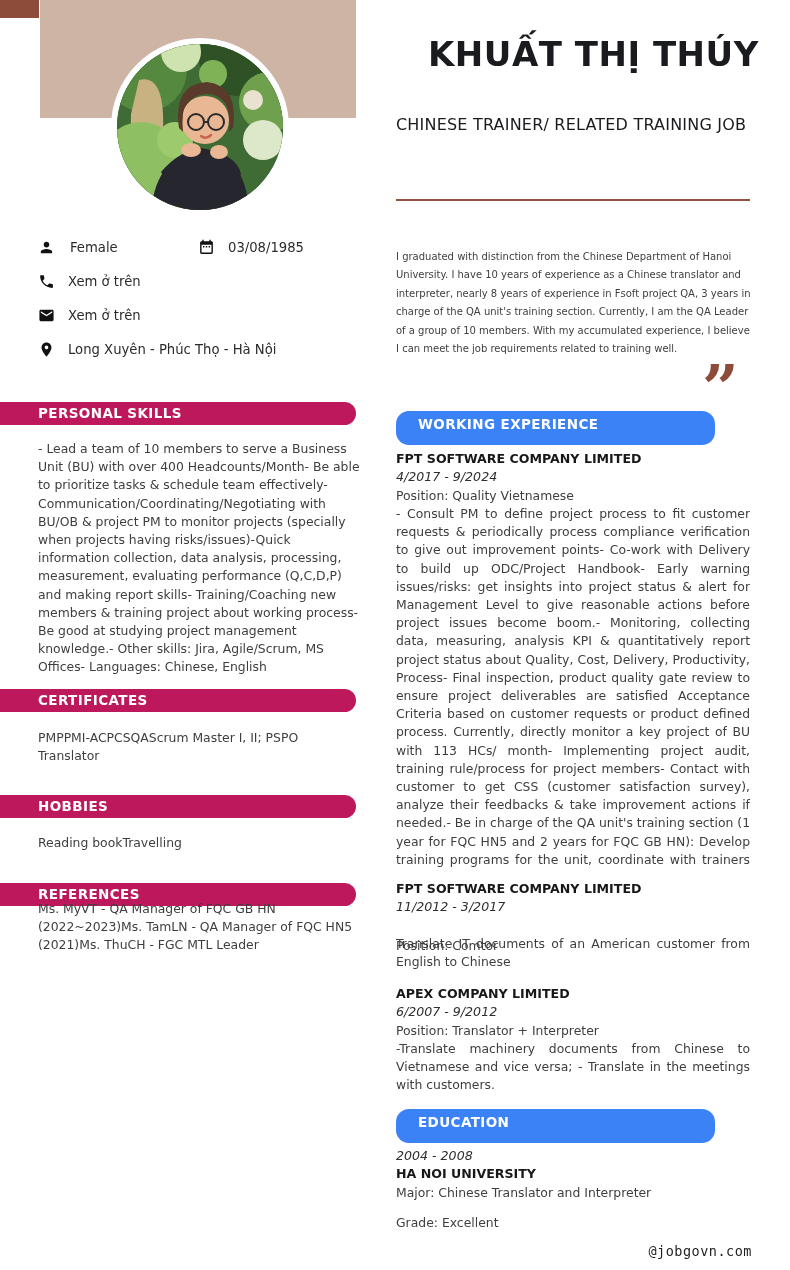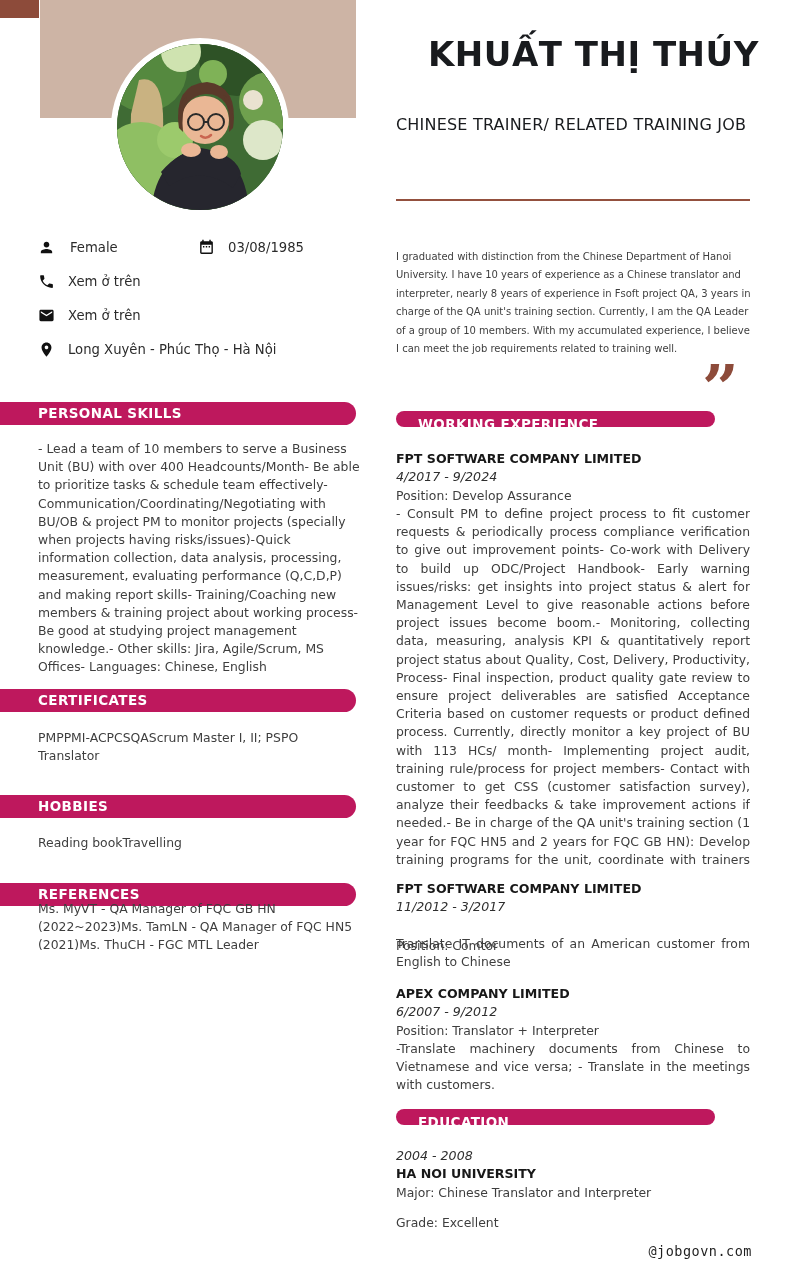--- a/index.html
+++ b/index.html
@@ -23,21 +23,21 @@
   
   .bar{left:0;width:356px;height:23px;background:#be185d;border-radius:0 12px 12px 0;
        color:#fff;font-weight:bold;font-size:13.5px;line-height:23px;padding-left:38px;box-sizing:border-box;letter-spacing:.4px;white-space:nowrap;}
   .side-text{left:38px;width:322px;font-size:12.4px;line-height:18.2px;color:#3e3e3e;}
   
   .name{left:396px;top:34px;width:380px;font-size:34px;font-weight:bold;color:#191b1e;letter-spacing:.5px;white-space:nowrap;margin-left:32px;}
   .subtitle{left:396px;top:102px;width:362px;font-size:16px;font-weight:normal;color:#191b1e;line-height:45px;letter-spacing:.2px;}
   .title-rule{left:396px;top:199px;width:354px;height:2px;background:#93503e;}
   .intro{left:396px;top:248px;width:356px;font-size:10px;line-height:18.4px;color:#3e3e3e;}
   .quote{left:702px;top:356px;font-family:"DejaVu Serif","Liberation Serif",serif;font-size:64px;font-weight:bold;color:#8d4b3a;line-height:1;}
-  .pill{left:396px;width:319px;height:16px;background:#be185d;border-radius:13px;
+  .pill{left:396px;width:319px;height:34px;background:#3b82f6;border-radius:13px;
         color:#fff;font-weight:bold;font-size:13.5px;line-height:26px;padding-left:22px;box-sizing:border-box;letter-spacing:.4px;white-space:nowrap;}
   .company{left:396px;width:356px;font-size:12.6px;font-weight:bold;color:#181818;white-space:nowrap;}
   .dates{left:396px;width:356px;font-size:12.6px;font-style:italic;color:#2e2e2e;}
   .plain{left:396px;width:356px;font-size:12.4px;line-height:18.2px;color:#3e3e3e;}
   .desc{left:396px;width:354px;font-size:12.4px;line-height:18.2px;color:#3e3e3e;text-align:justify;overflow:hidden;}
   .watermark{right:38px;top:1243px;font-family:"DejaVu Sans Mono","Liberation Mono",monospace;font-size:13.5px;color:#1f1f1f;letter-spacing:.5px;}
 </style>
 </head>
 <body>
 
@@ -129,21 +129,21 @@
 <div class="abs name">KHUẤT THỊ THÚY</div>
 <div class="abs subtitle">CHINESE TRAINER/ RELATED TRAINING JOB</div>
 <div class="abs title-rule"></div>
 <div class="abs intro">I graduated with distinction from the Chinese Department of Hanoi University. I have 10 years of experience as a Chinese translator and interpreter, nearly 8 years of experience in Fsoft project QA, 3 years in charge of the QA unit's training section. Currently, I am the QA Leader of a group of 10 members. With my accumulated experience, I believe I can meet the job requirements related to training well.</div>
 <div class="abs quote">”</div>
 
 <div class="abs pill" style="top:411px;">WORKING EXPERIENCE</div>
 
 <div class="abs company" style="top:451px;">FPT SOFTWARE COMPANY LIMITED</div>
 <div class="abs dates" style="top:469px;">4/2017  - 9/2024</div>
-<div class="abs plain" style="top:487px;">Position: Develop Assurance</div>
+<div class="abs plain" style="top:487px;">Position: Quality Vietnamese</div>
 <div class="abs desc" style="top:505px;height:366px;">- Consult PM to define project process to fit customer requests &amp; periodically process compliance verification to give out improvement points-  Co-work with Delivery to build up ODC/Project Handbook-  Early warning issues/risks: get insights into project status &amp; alert for Management Level to give reasonable actions before project issues become boom.- Monitoring, collecting data, measuring, analysis KPI &amp; quantitatively report project status about Quality, Cost, Delivery, Productivity, Process- Final inspection, product quality gate review to ensure project deliverables are satisfied Acceptance Criteria based on customer requests or product defined process. Currently, directly monitor a key project of BU with 113 HCs/ month- Implementing project audit, training rule/process for project members- Contact with customer to get CSS (customer satisfaction survey), analyze their feedbacks &amp; take improvement actions if needed.- Be in charge of the QA unit's training section (1 year for FQC HN5 and 2 years for FQC GB HN): Develop training programs for the unit, coordinate with trainers and arrange training schedules.</div>
 
 <div class="abs company" style="top:881px;">FPT SOFTWARE COMPANY LIMITED</div>
 <div class="abs dates" style="top:899px;">11/2012 - 3/2017</div>
 <div class="abs plain" style="top:937px;">Position: Comtor</div>
 <div class="abs desc" style="top:935px;height:38px;">Translate IT documents of an American customer from English to Chinese</div>
 
 <div class="abs company" style="top:986px;">APEX COMPANY LIMITED</div>
 <div class="abs dates" style="top:1004px;">6/2007 - 9/2012</div>
 <div class="abs plain" style="top:1022px;">Position: Translator + Interpreter</div>

